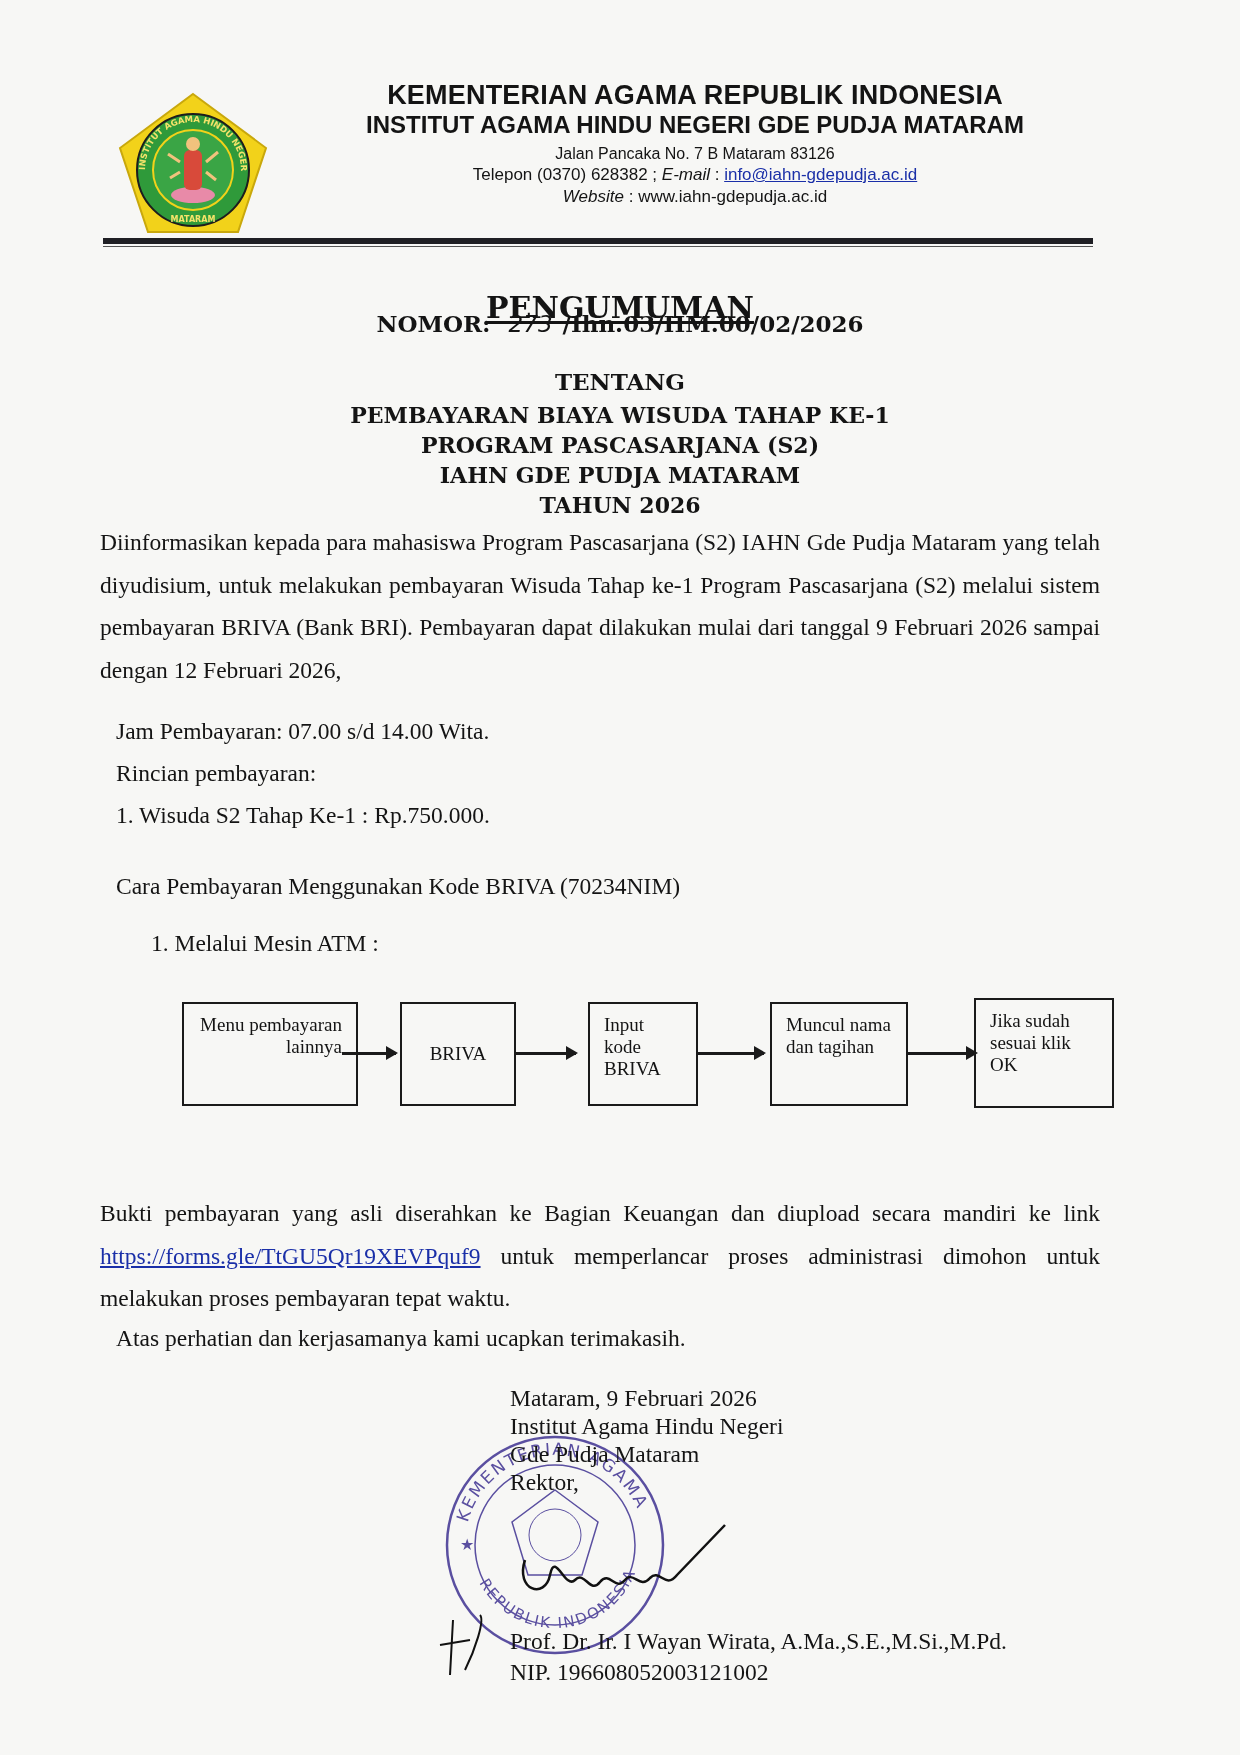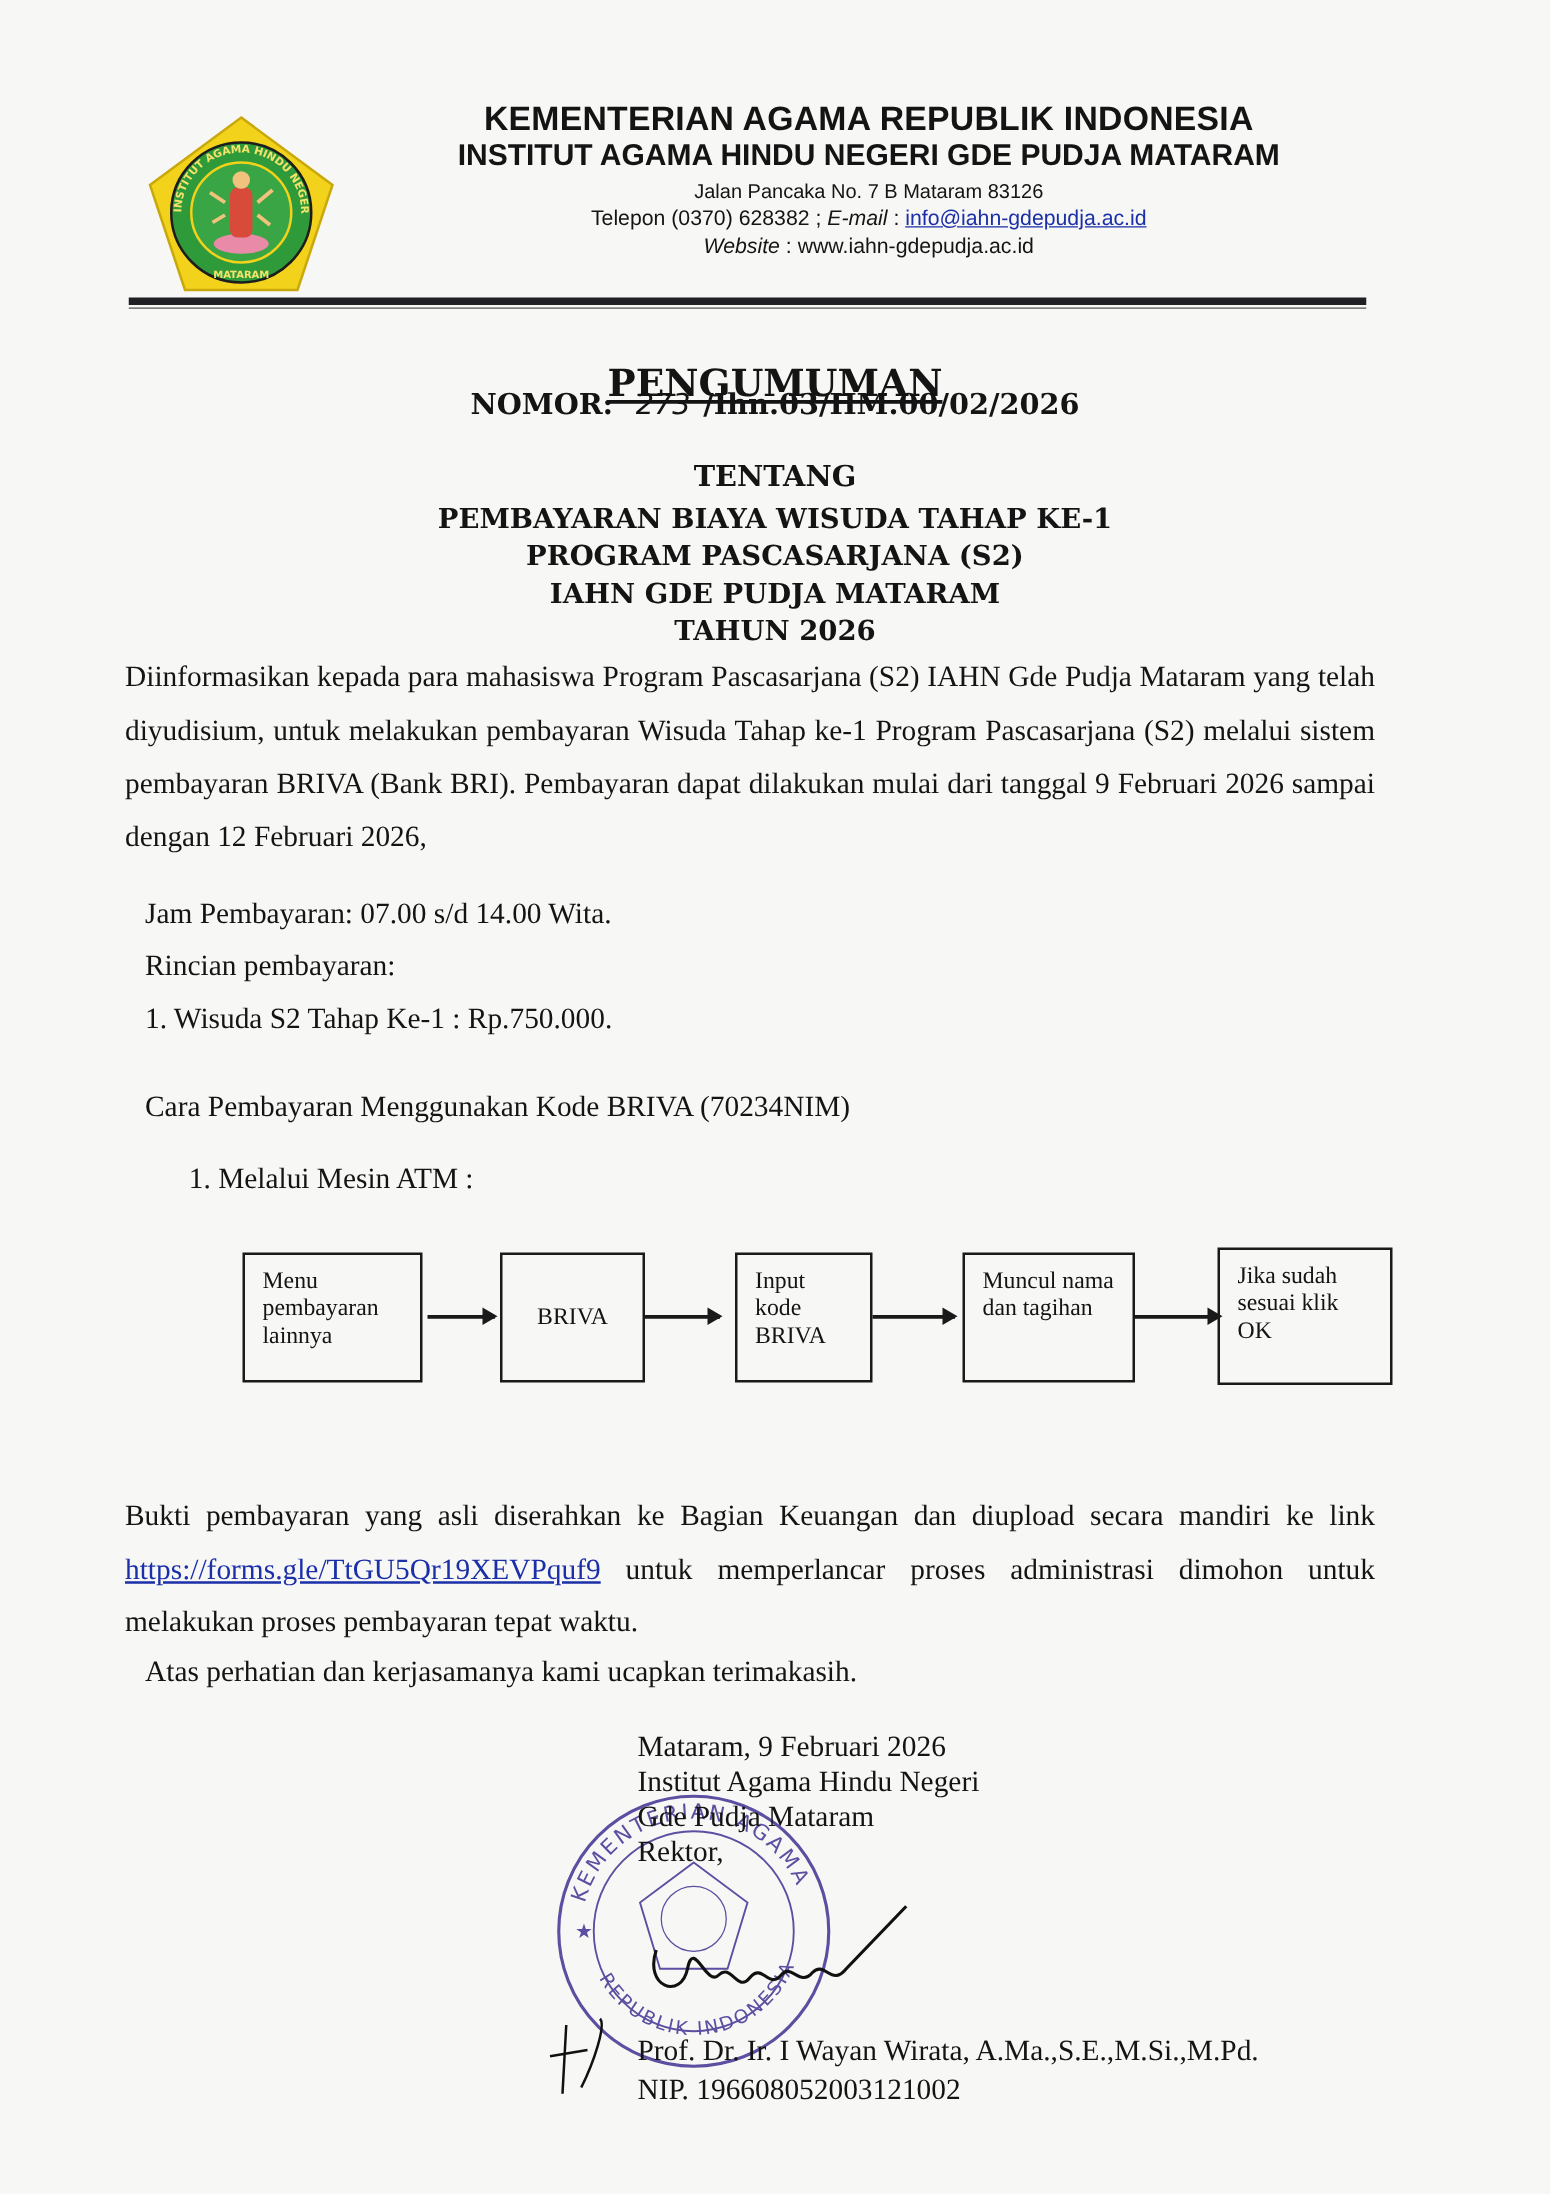--- a/index.html
+++ b/index.html
@@ -111,21 +111,21 @@
   <div class="para" style="top:521px;">
     <p>Diinformasikan kepada para mahasiswa Program Pascasarjana (S2) IAHN Gde Pudja Mataram yang telah diyudisium, untuk melakukan pembayaran Wisuda Tahap ke-1 Program Pascasarjana (S2) melalui sistem pembayaran BRIVA (Bank BRI). Pembayaran dapat dilakukan mulai dari tanggal 9 Februari 2026 sampai dengan 12 Februari 2026,</p>
   </div>
   <div class="line" style="top:718px;">Jam Pembayaran: 07.00 s/d 14.00 Wita.</div>
   <div class="line" style="top:760px;">Rincian pembayaran:</div>
   <div class="line" style="top:802px;">1. Wisuda S2 Tahap Ke-1  : Rp.750.000.</div>
   <div class="line" style="top:873px;">Cara Pembayaran Menggunakan Kode BRIVA (70234NIM)</div>
   <div class="line" style="left:135px; top:930px;">1.   Melalui Mesin ATM :</div>
 
   <div class="flow">
-    <div class="box" style="left:16px; width:144px;">Menu pembayaran lainnya</div>
+    <div class="box" style="left:4px; width:176px;text-align:right;">Menu pembayaran lainnya</div>
     <div class="arrow" style="left:164px; width:54px;"></div>
     <div class="box center" style="left:222px; width:116px;">BRIVA</div>
     <div class="arrow" style="left:338px; width:60px;"></div>
     <div class="box" style="left:410px; width:110px;">Input kode BRIVA</div>
     <div class="arrow" style="left:520px; width:66px;"></div>
     <div class="box" style="left:592px; width:138px;">Muncul nama dan tagihan</div>
     <div class="arrow" style="left:730px; width:68px;"></div>
     <div class="box" style="left:796px; top:-4px; width:140px; height:110px;">Jika sudah sesuai klik OK</div>
   </div>
 

